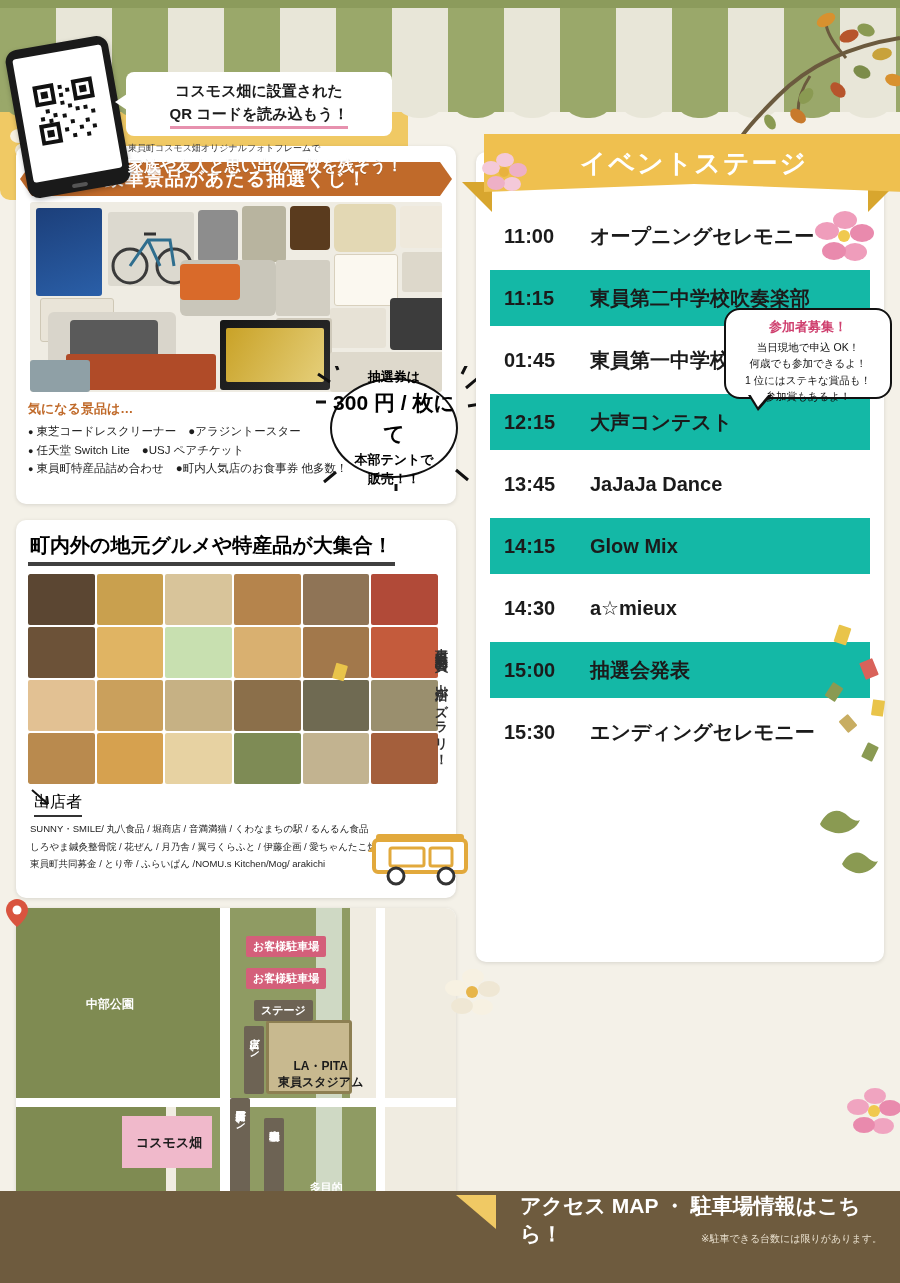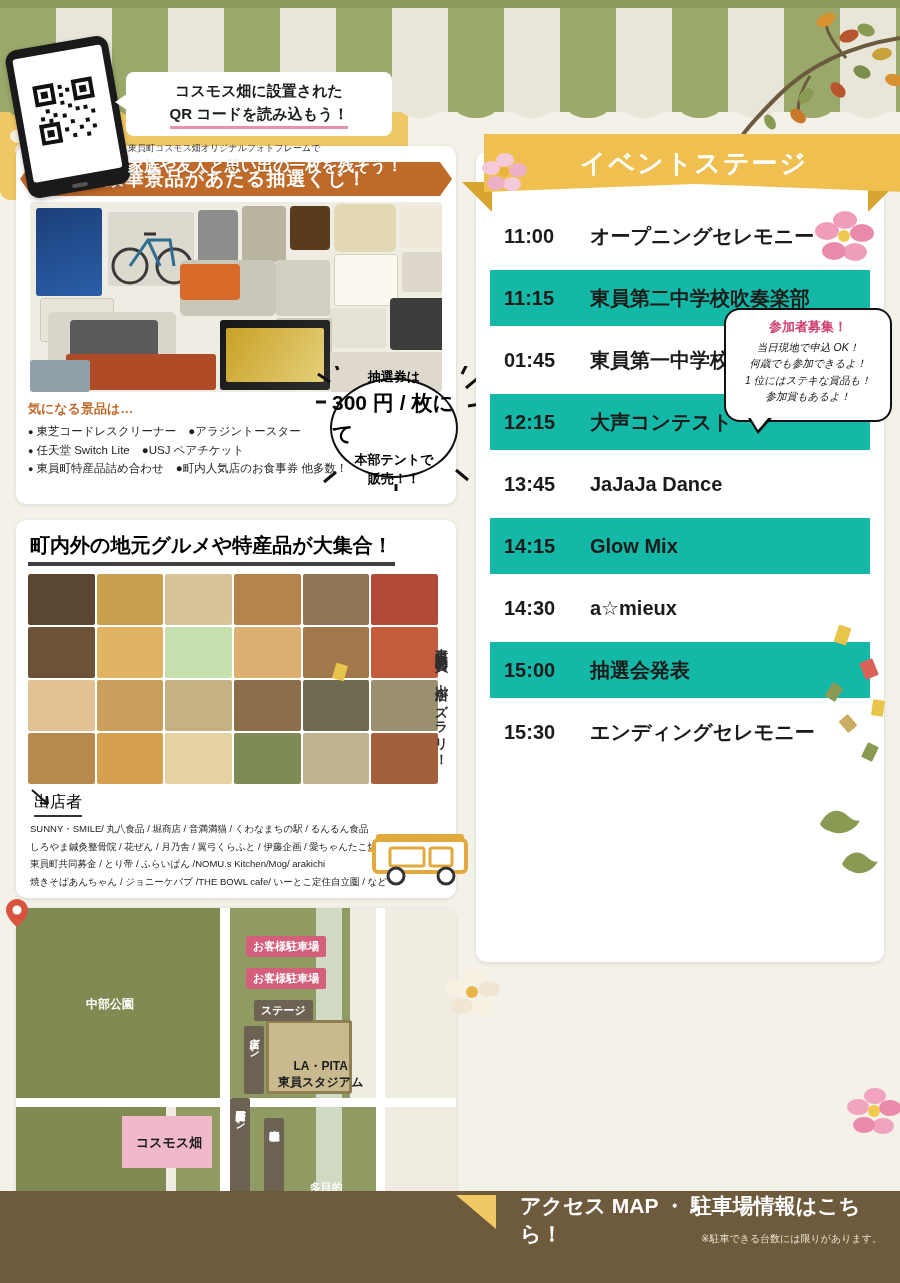--- a/index.html
+++ b/index.html
@@ -76,21 +76,21 @@
   .prize-note .head { color: #c06a2a; font-size: 13px; font-weight: bold; margin-bottom: 4px; }
   .prize-note ul { list-style: none; font-size: 11.5px; line-height: 1.62; color: #1d1d1d; }
   .prize-note li:before { content: "\25CF"; font-size: 9px; margin-right: 3px; }
   .prize-note li span.sep { display:inline-block; width: 12px; }
 
   
   .ticket-bubble {
     position: absolute; left: 330px; top: 378px; width: 128px; height: 100px;
     background: #fff; border: 2px solid #111; border-radius: 50%;
     display: flex; flex-direction: column; align-items: center; justify-content: center;
-    font-size: 13px; font-weight: bold; line-height: 1.5; z-index: 6;
+    text-align: center; font-size: 13px; font-weight: bold; line-height: 1.5; z-index: 6;
   }
   .ticket-bubble .big { font-size: 21px; }
 
   
   #gourmet-card { left: 16px; top: 520px; width: 440px; height: 378px; padding: 8px 10px; }
   .gourmet-title {
     font-size: 20px; font-weight: bold; color: #000000;
     border-bottom: 4px solid #404040; display: inline-block;
     padding: 2px 2px 3px 2px; margin: 2px 0 8px 2px;
   }
@@ -148,26 +148,26 @@
   .ribbon-tail-r { right: -14px; clip-path: polygon(0 0, 100% 0, 0 100%); }
   .sched-row {
     display: flex; align-items: center; height: 56px; padding: 0 14px;
     font-size: 20px; font-weight: bold; color: #1b1b1b; margin-bottom: 6px;
   }
   .sched-row.hl { background: #14b8a6; }
   .sched-row .time { min-width: 78px; }
   .sched-row .name { margin-left: 8px; }
 
   .join-bubble {
-    position: absolute; right: 8px; top: 308px; width: 168px; height: 114px;
+    position: absolute; right: 8px; top: 308px; width: 168px; height: 91px;
     background: #fff; border: 2px solid #111; border-radius: 16px;
     padding: 8px 6px 4px 6px; text-align: center; z-index: 8;
   }
   .join-bubble .ttl { color: #cf3f6e; font-weight: bold; font-size: 13px; margin-bottom: 3px; }
-  .join-bubble .body { font-size: 10.5px; line-height: 1.55; color: #111; font-style: italic; }
+  .join-bubble .body { font-size: 10.5px; line-height: 1.55; color: #111; }
   .join-bubble:after {
     content: ""; position: absolute; left: 22px; bottom: -14px;
     border-left: 10px solid transparent; border-right: 14px solid transparent;
     border-top: 16px solid #111;
   }
   .join-bubble:before {
     content: ""; position: absolute; left: 24px; bottom: -10px; z-index: 2;
     border-left: 8px solid transparent; border-right: 11px solid transparent;
     border-top: 13px solid #fff;
   }
@@ -372,21 +372,20 @@
     <div class="vertical-tag">東員町商工会員の 出店がズラリ！</div>
 
     <div class="shutten-label">出店者</div>
     <svg style="position:absolute;left:14px;top:268px;" width="22" height="20" viewBox="0 0 22 20">
       <path d="M2 2 L18 16 M18 16 L10 15 M18 16 L17 8" stroke="#111" stroke-width="2" fill="none"></path>
     </svg>
     <div class="vendor-lines">
       <div>SUNNY・SMILE/ 丸八食品 / 堀商店 / 音満満猫 / くわなまちの駅 / るんるん食品</div>
       <div>しろやま鍼灸整骨院 / 花ぜん / 月乃舎 / 翼弓くらふと / 伊藤企画 / 愛ちゃんたこ焼き</div>
       <div>東員町共同募金 / とり帝 / ふらいぱん /NOMU.s Kitchen/Mog/ arakichi</div>
-      <div>焼きそばあんちゃん / ジョニーケバブ /THE BOWL cafe/ いーとこ定住自立圏 / など</div>
     </div>
   </div>
 
   <svg style="position:absolute;left:366px;top:818px;z-index:4;" width="108" height="72" viewBox="0 0 108 72">
     <rect x="8" y="22" width="92" height="32" rx="4" fill="#fff" stroke="#e2a93c" stroke-width="4"></rect>
     <rect x="10" y="16" width="88" height="8" rx="3" fill="#e2a93c"></rect>
     <rect x="24" y="30" width="34" height="18" rx="2" fill="#fff" stroke="#e2a93c" stroke-width="3"></rect>
     <rect x="64" y="30" width="22" height="18" rx="2" fill="#fff" stroke="#e2a93c" stroke-width="3"></rect>
     <circle cx="30" cy="58" r="8" fill="#fff" stroke="#333" stroke-width="3"></circle>
     <circle cx="80" cy="58" r="8" fill="#fff" stroke="#333" stroke-width="3"></circle>

